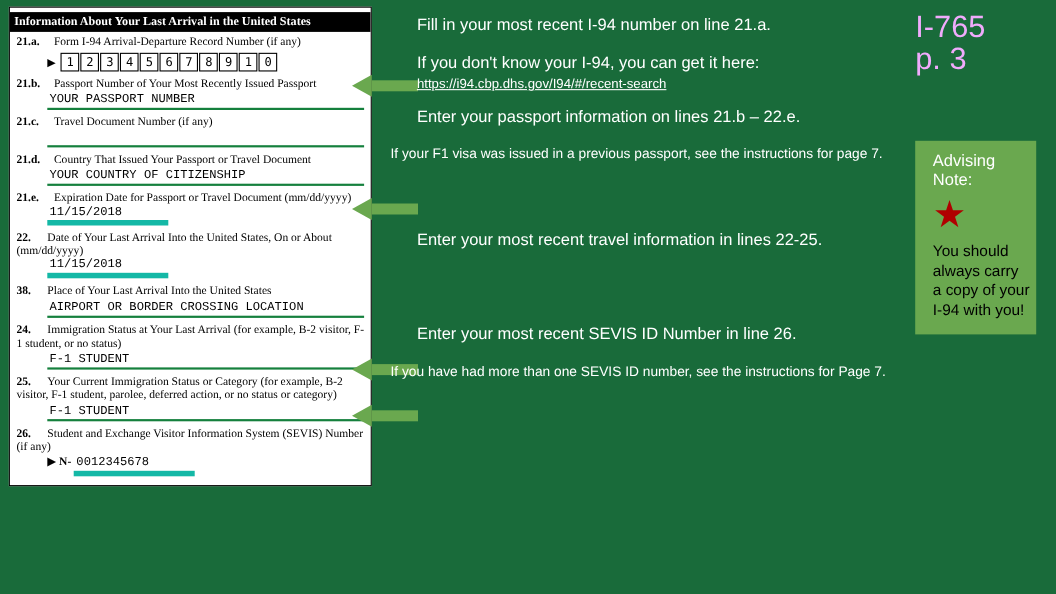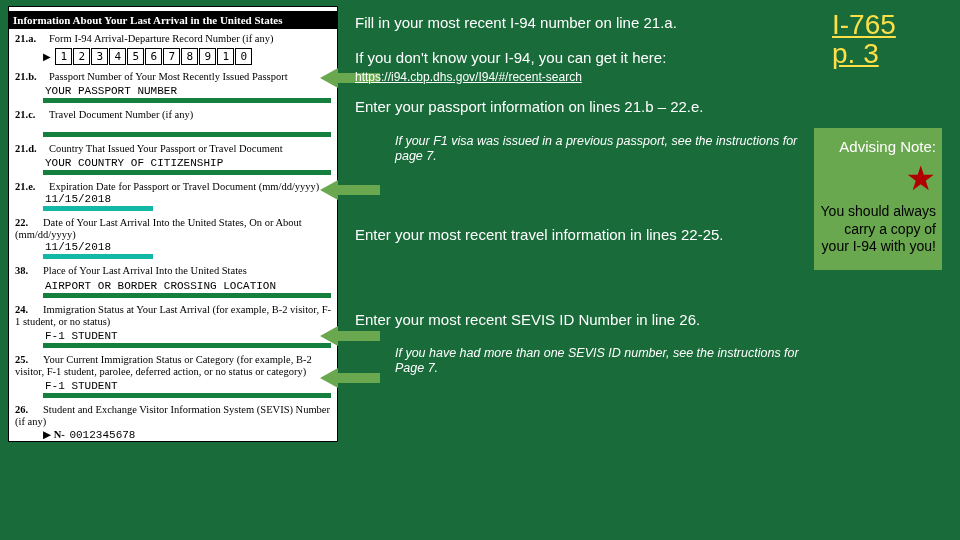--- a/index.html
+++ b/index.html
@@ -33,56 +33,56 @@
   .sub { font-weight: bold; display:inline-block; width:34px; vertical-align:top;}
   .boxes { margin: 3px 0 0 28px; }
   .boxes span.tri { display:inline-block; font-size:10px; margin-right:2px;}
   .cell {
     display:inline-block; width:17px; height:17px;
     border:1px solid #000; text-align:center;
     font-family: monospace; font-size:11px; line-height:15px;
     margin-right:1px;
   }
   .uline {
-    display:block; border-bottom:5px solid #15803d;
+    display:block; border-bottom:2px solid #15803d;
     font-family: "Courier New", monospace; font-size:11px;
     margin: 2px 0 0 28px; padding: 0 0 1px 2px; min-height:14px;
   }
   .uline-half { display:inline-block; width:110px; border-bottom:5px solid #14b8a6;
     font-family:"Courier New",monospace; font-size:11px; padding:0 0 1px 2px; min-height:14px;}
   .split { margin-left:28px; }
 
   .instructions {
     position: absolute;
     left: 355px; top: 14px;
     width: 460px;
     color: #fff;
   }
-  .instr-block { margin-bottom: 18px; font-size: 15px; line-height:1.15; }
+  .instr-block { margin-bottom: 18px; font-size: 15px; line-height:1.15;margin-left:24px; }
   .instr-block.tight { margin-bottom:14px; }
   .instr-link { color:#fff; text-decoration:underline; font-size:12px;}
-  .instr-note { font-style: italic; font-size: 12.5px; line-height:1.2; margin-bottom:22px;margin-left:40px;}
+  .instr-note { font-size: 12.5px; line-height:1.2; margin-bottom:22px;}
   .arrow {
     position:absolute;
     width:60px; height:16px;
   }
   .arrow .shaft { position:absolute; right:0; top:3px; width:42px; height:10px; background:#6aa84f;}
   .arrow .head {
     position:absolute; left:0; top:-2px; width:0;height:0;
     border-top:10px solid transparent; border-bottom:10px solid transparent;
     border-right:18px solid #6aa84f;
   }
   .sidebar-title {
     position:absolute; right:18px; top:10px; width:110px;
-    color:#fde047; font-size:28px; line-height:1.05; text-align:left;text-decoration:underline;
+    color:#f0abfc; font-size:28px; line-height:1.05; text-align:left;
   }
   .advising {
-    position:absolute; right:18px; top:128px; width:128px;
-    background:#6aa84f; color:#fff; text-align:right;
-    padding:10px 6px 14px 6px; font-size:15px;
+    position:absolute; right:18px; top:128px; width:110px;
+    background:#6aa84f; color:#fff; text-align:left;
+    padding:10px 6px 14px 16px; font-size:15px;
   }
   .advising .note-title { margin-bottom:6px; }
   .star { font-size:34px; color:#b00000; line-height:1; margin:2px 0 8px 0;}
   .advising .note-body { color:#000000; font-size:14px; line-height:1.25; }
 </style>
 </head>
 <body>
 
 <div class="form-panel">
   <div class="form-hdr">Information About Your Last Arrival in the United States</div>

